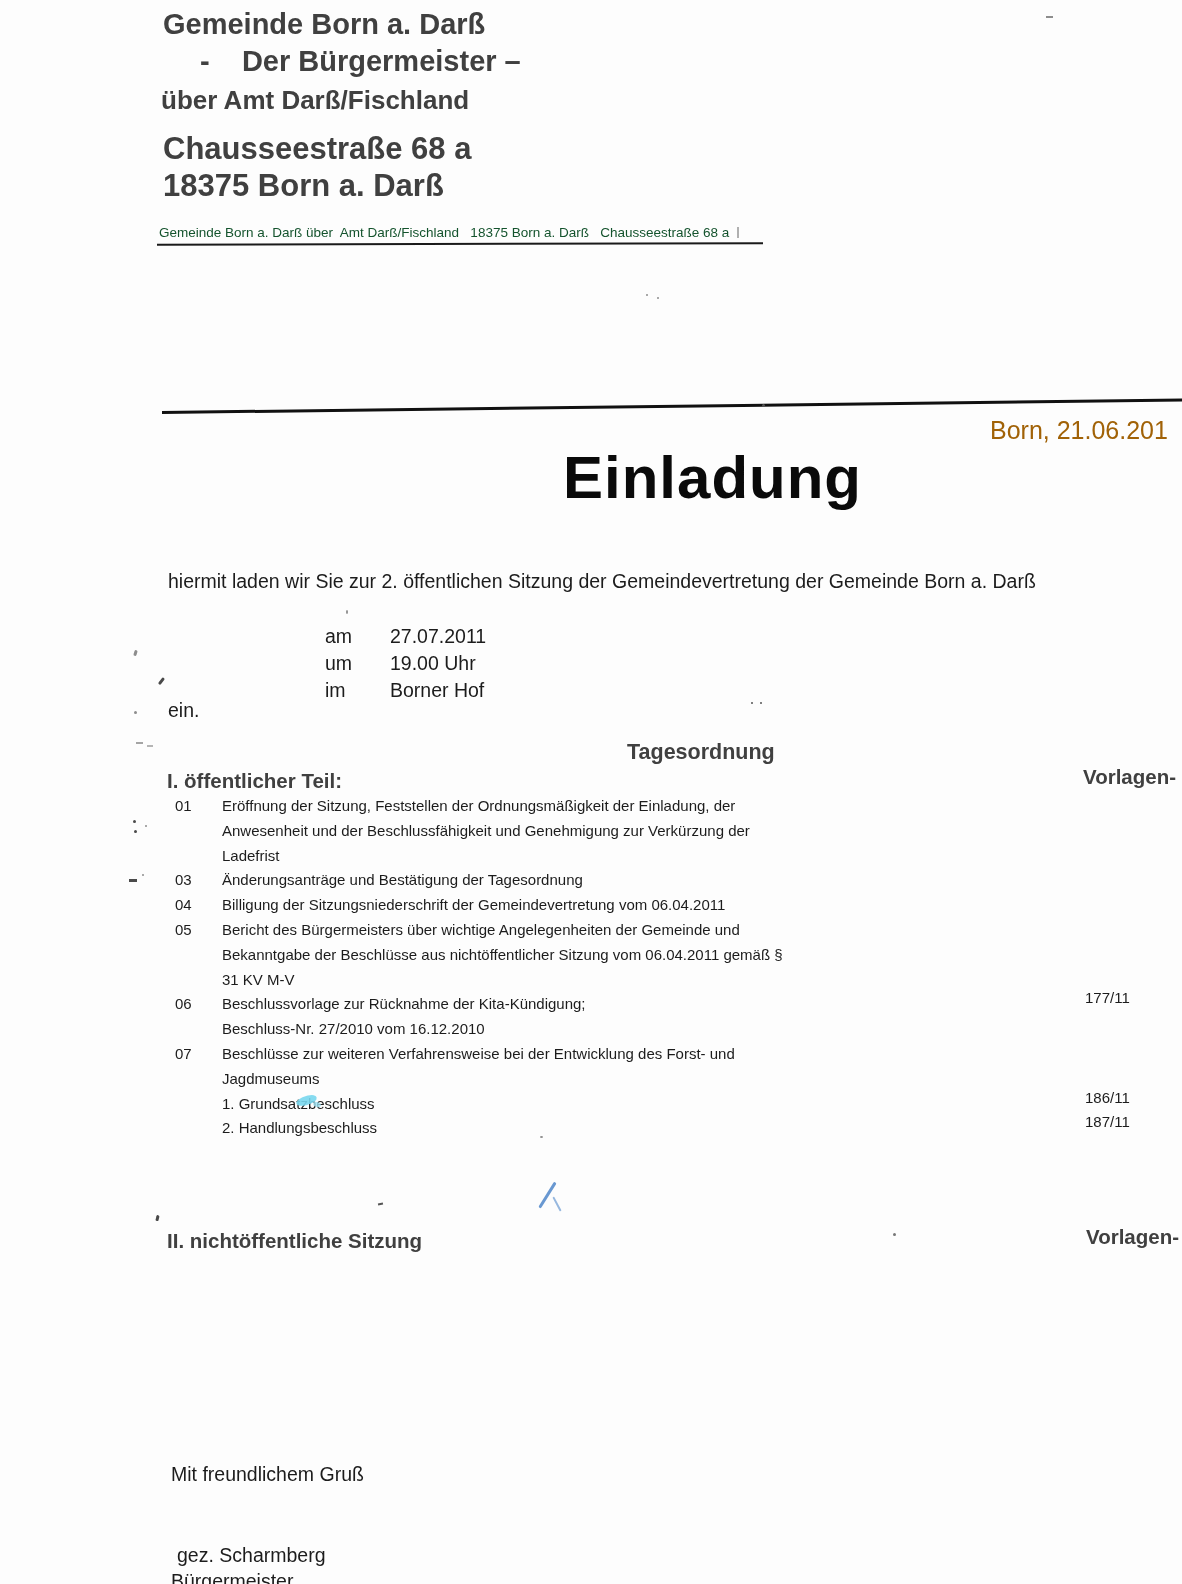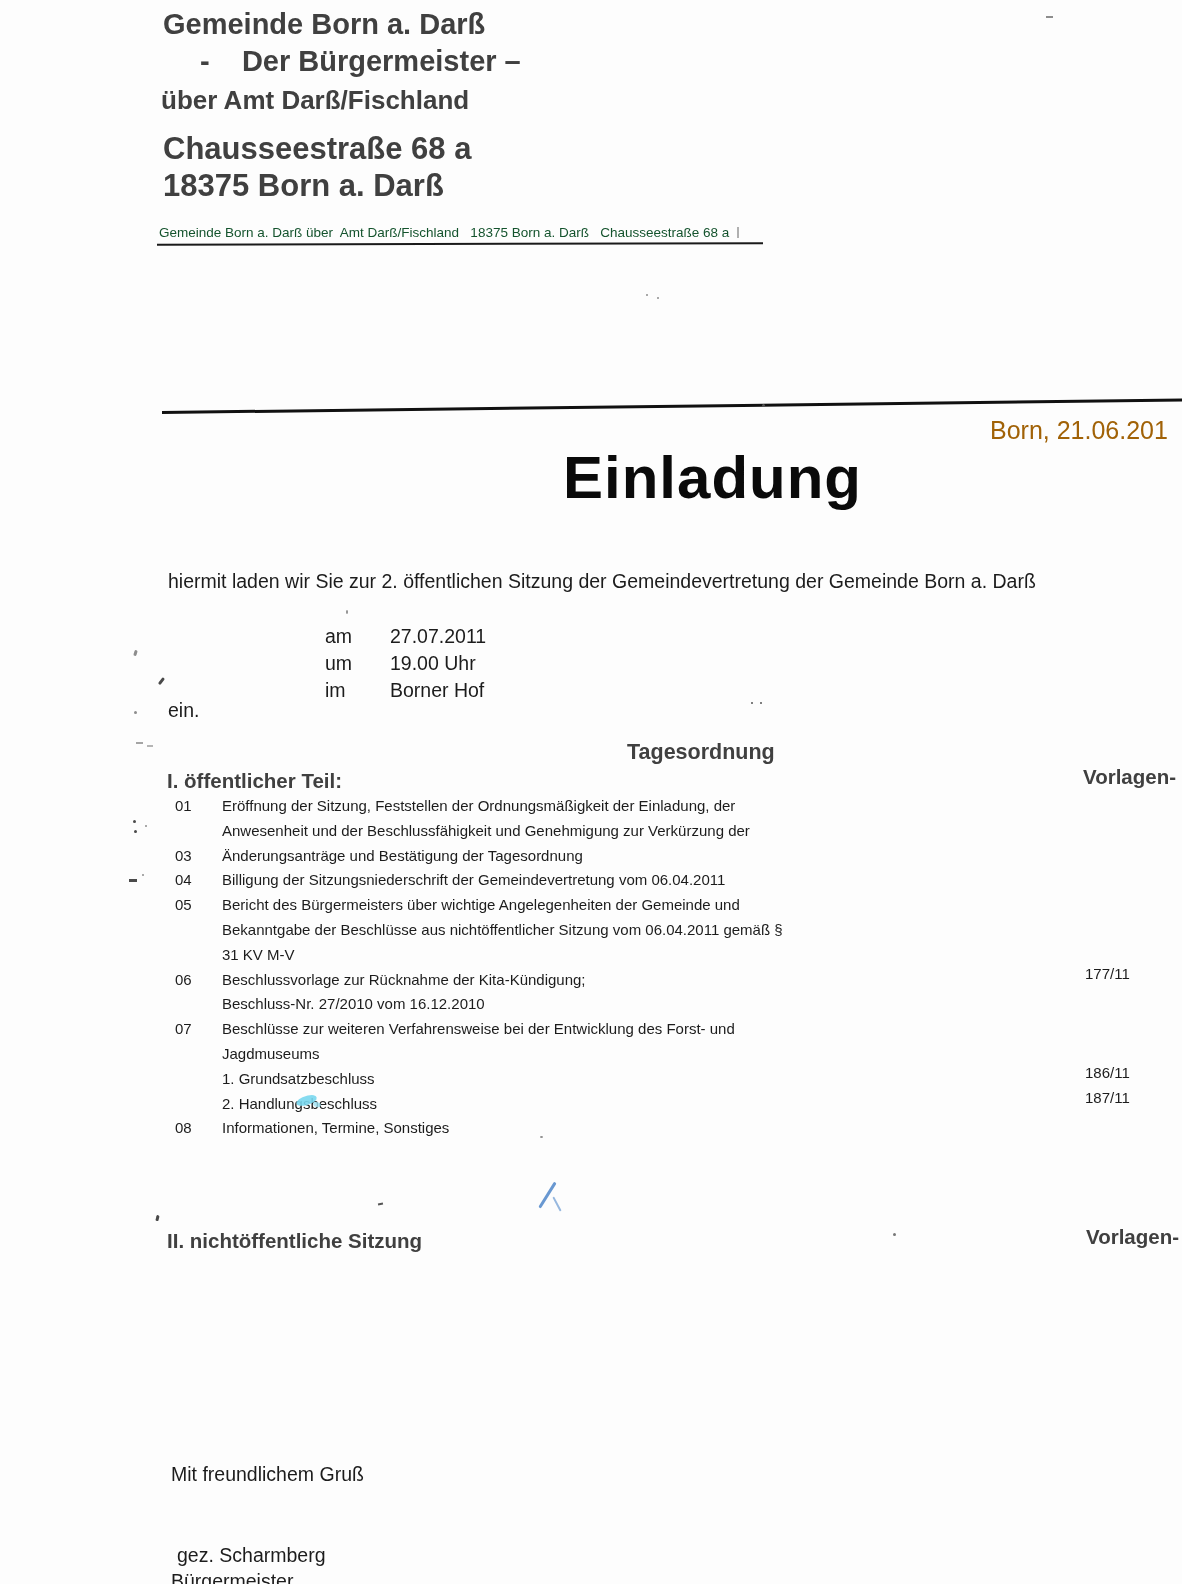--- a/index.html
+++ b/index.html
@@ -105,20 +105,25 @@
       <span class="agenda-text">Eröffnung der Sitzung, Feststellen der Ordnungsmäßigkeit der Einladung, der</span>
       <span class="agenda-vorlage"></span>
     </div>
 
     <div class="agenda-row">
       <span class="agenda-num"></span>
       <span class="agenda-text">Anwesenheit und der Beschlussfähigkeit und Genehmigung zur Verkürzung der</span>
       <span class="agenda-vorlage"></span>
     </div>
 
+    <div class="agenda-row">
+      <span class="agenda-num"></span>
+      <span class="agenda-text">Ladefrist</span>
+      <span class="agenda-vorlage"></span>
+    </div>
 
 
     <div class="agenda-row">
       <span class="agenda-num">03</span>
       <span class="agenda-text">Änderungsanträge und Bestätigung der Tagesordnung</span>
       <span class="agenda-vorlage"></span>
     </div>
 
     <div class="agenda-row">
       <span class="agenda-num">04</span>
@@ -173,25 +178,20 @@
       <span class="agenda-text">1. Grundsatzbeschluss</span>
       <span class="agenda-vorlage">186/11</span>
     </div>
 
     <div class="agenda-row">
       <span class="agenda-num"></span>
       <span class="agenda-text">2. Handlungsbeschluss</span>
       <span class="agenda-vorlage">187/11</span>
     </div>
 
-    <div class="agenda-row">
-      <span class="agenda-num">08</span>
-      <span class="agenda-text">Informationen, Termine, Sonstiges</span>
-      <span class="agenda-vorlage"></span>
-    </div>
   </div>
 
   <div class="abs b sec2-title">II. nichtöffentliche Sitzung</div>
   <div class="abs b vorlagen-2">Vorlagen-</div>
 
   <div class="abs greeting">Mit freundlichem Gruß</div>
   <div class="abs sig-name">gez. Scharmberg</div>
   <div class="abs sig-role">Bürgermeister</div>
 
   <div class="mark" style="left:1046px;top:16px;width:7px;height:2px;"></div>

